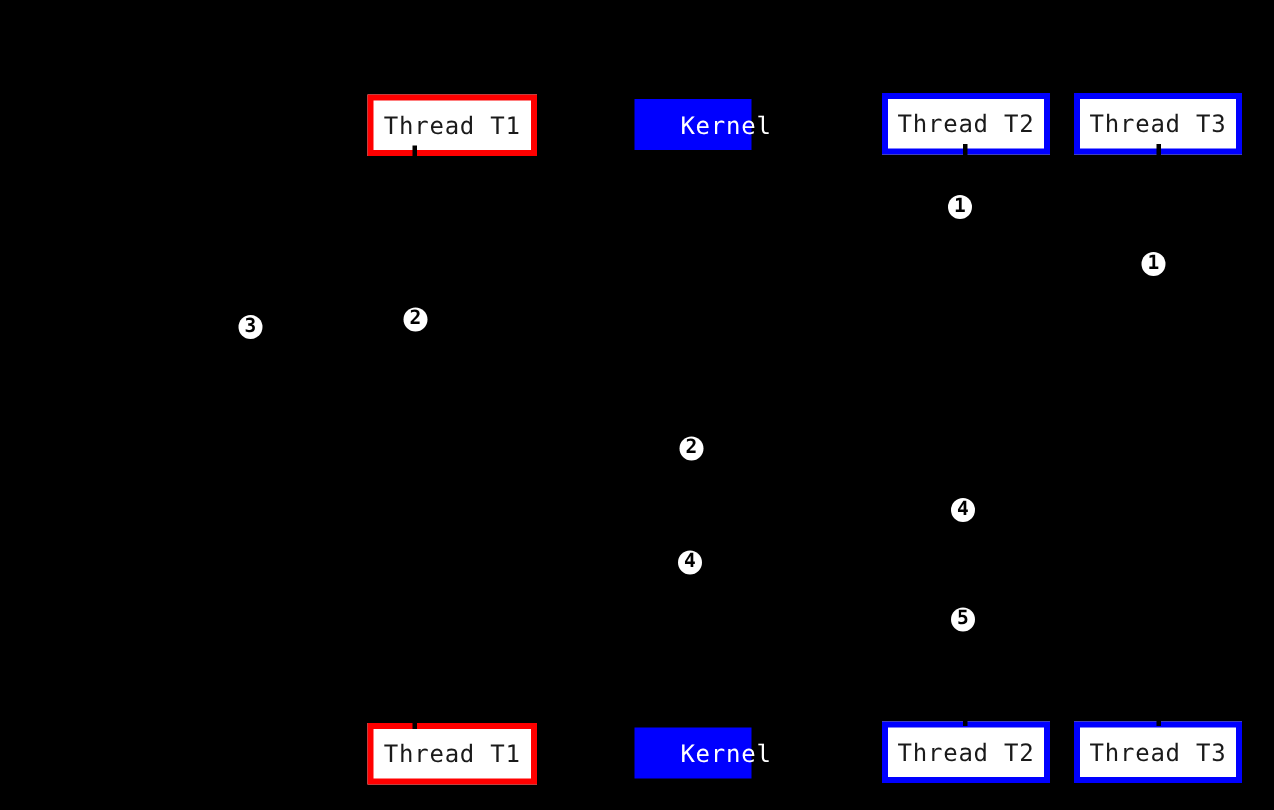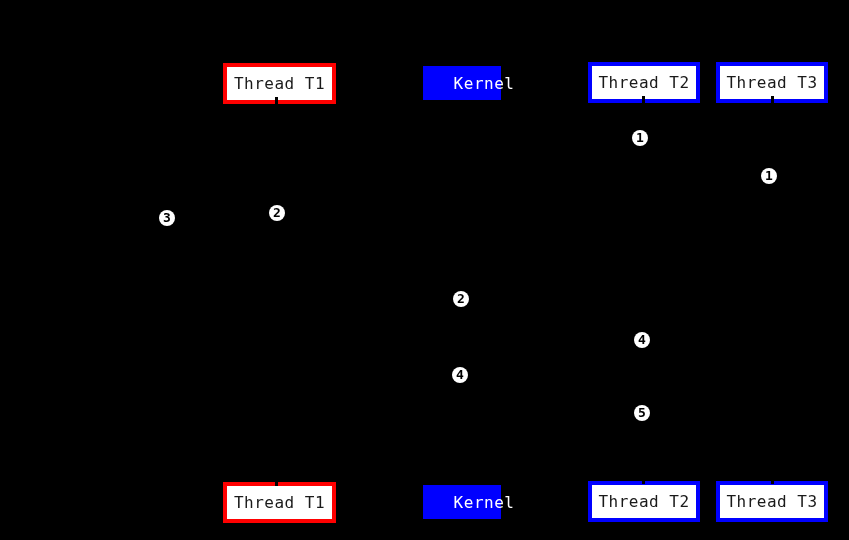--- a/index.html
+++ b/index.html
@@ -23,20 +23,21 @@
     justify-content: center;
     font-size: 16px;
     letter-spacing: 0.5px;
     white-space: nowrap;
     z-index: 1;
   }
   .red-outline {
     background: #ffffff;
     border: 4px solid #ff0000;
     color: #1a1a1a;
+    margin-left: 22px;
   }
   .blue-outline {
     background: #ffffff;
     border: 4px solid #0000ff;
     color: #1a1a1a;
     text-align: center;
   }
   .blue-fill {
     background: #0000ff;
     color: #ffffff;

